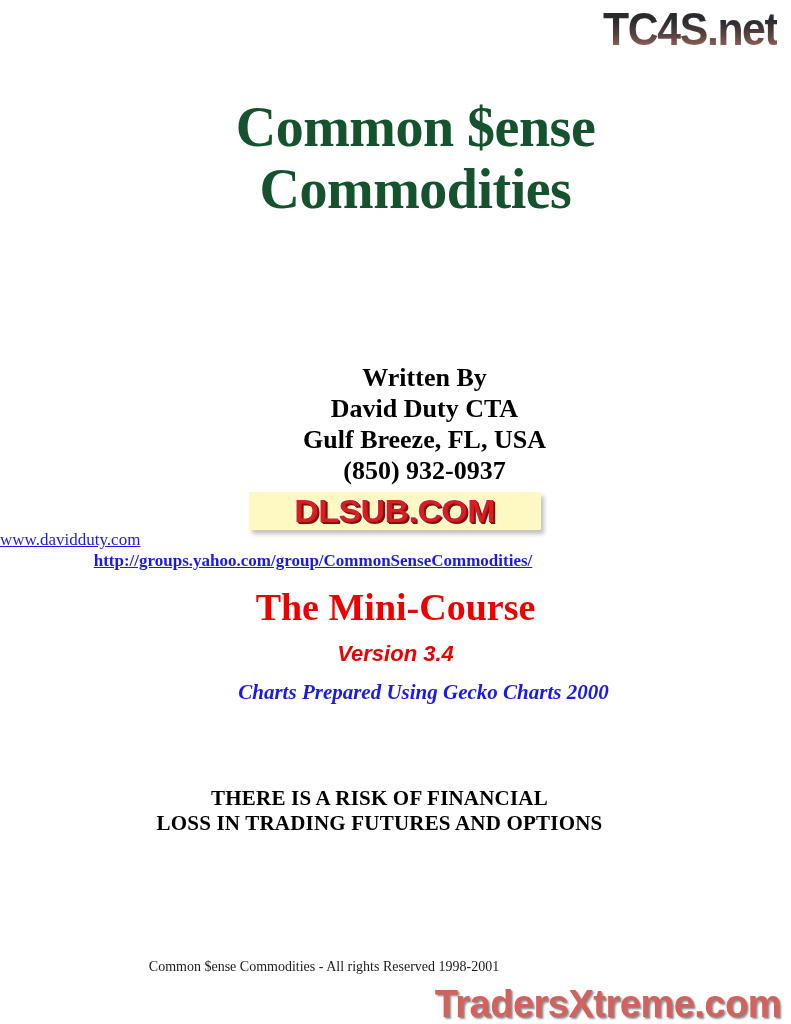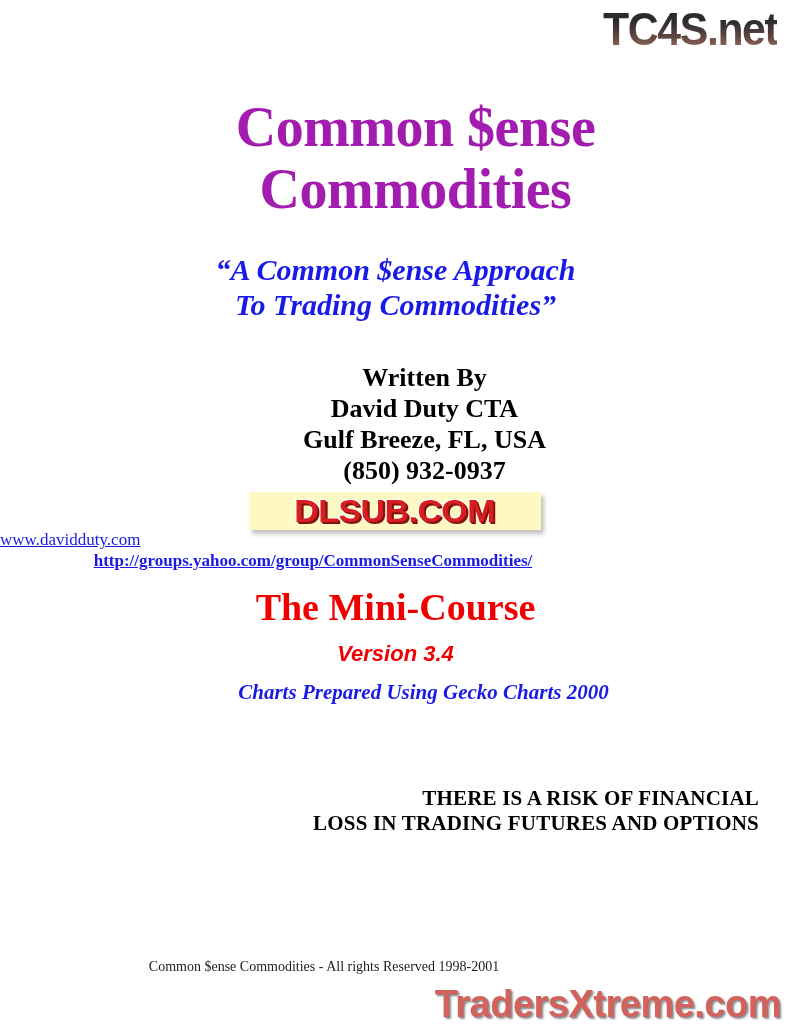--- a/index.html
+++ b/index.html
@@ -51,21 +51,21 @@
     left: 0;
     width: 791px;
     text-align: center;
   }
   .doc-title-line {
     font-family: "Liberation Serif", "DejaVu Serif", serif;
     font-weight: bold;
     font-size: 56px;
     line-height: 62px;
     letter-spacing: -0.5px;
-    color: #a21caf;
+    color: #14532d;
     padding-left: 40px;
   }
 
   
   #subtitle-block {
     position: absolute;
     top: 252px;
     left: 0;
     width: 791px;
     text-align: center;
@@ -195,21 +195,21 @@
     color: #1a1ae6;
     padding-left: 28px;
   }
 
   
   #risk-disclaimer {
     position: absolute;
     top: 786px;
     left: 0;
     width: 759px;
-    text-align: right;
+    text-align: center;
   }
   .risk-line {
     font-family: "Liberation Serif", "DejaVu Serif", serif;
     font-weight: bold;
     font-size: 21px;
     line-height: 25px;
     letter-spacing: 0.2px;
     color: #000000;
   }
 
@@ -251,24 +251,20 @@
 
 <div id="page">
 
   <div id="tc4s-watermark">TC4S.net</div>
 
   <div id="title-block">
     <div class="doc-title-line">Common $ense</div>
     <div class="doc-title-line">Commodities</div>
   </div>
 
-  <div id="subtitle-block">
-    <div class="subtitle-line">“A Common $ense Approach</div>
-    <div class="subtitle-line">To Trading Commodities”</div>
-  </div>
 
   <div id="author-block">
     <div class="author-line">Written By</div>
     <div class="author-line">David Duty CTA</div>
     <div class="author-line">Gulf Breeze, FL, USA</div>
     <div class="author-line">(850) 932-0937</div>
   </div>
 
   <div id="dlsub-watermark">
     <span id="dlsub-text">DLSUB.COM</span>

